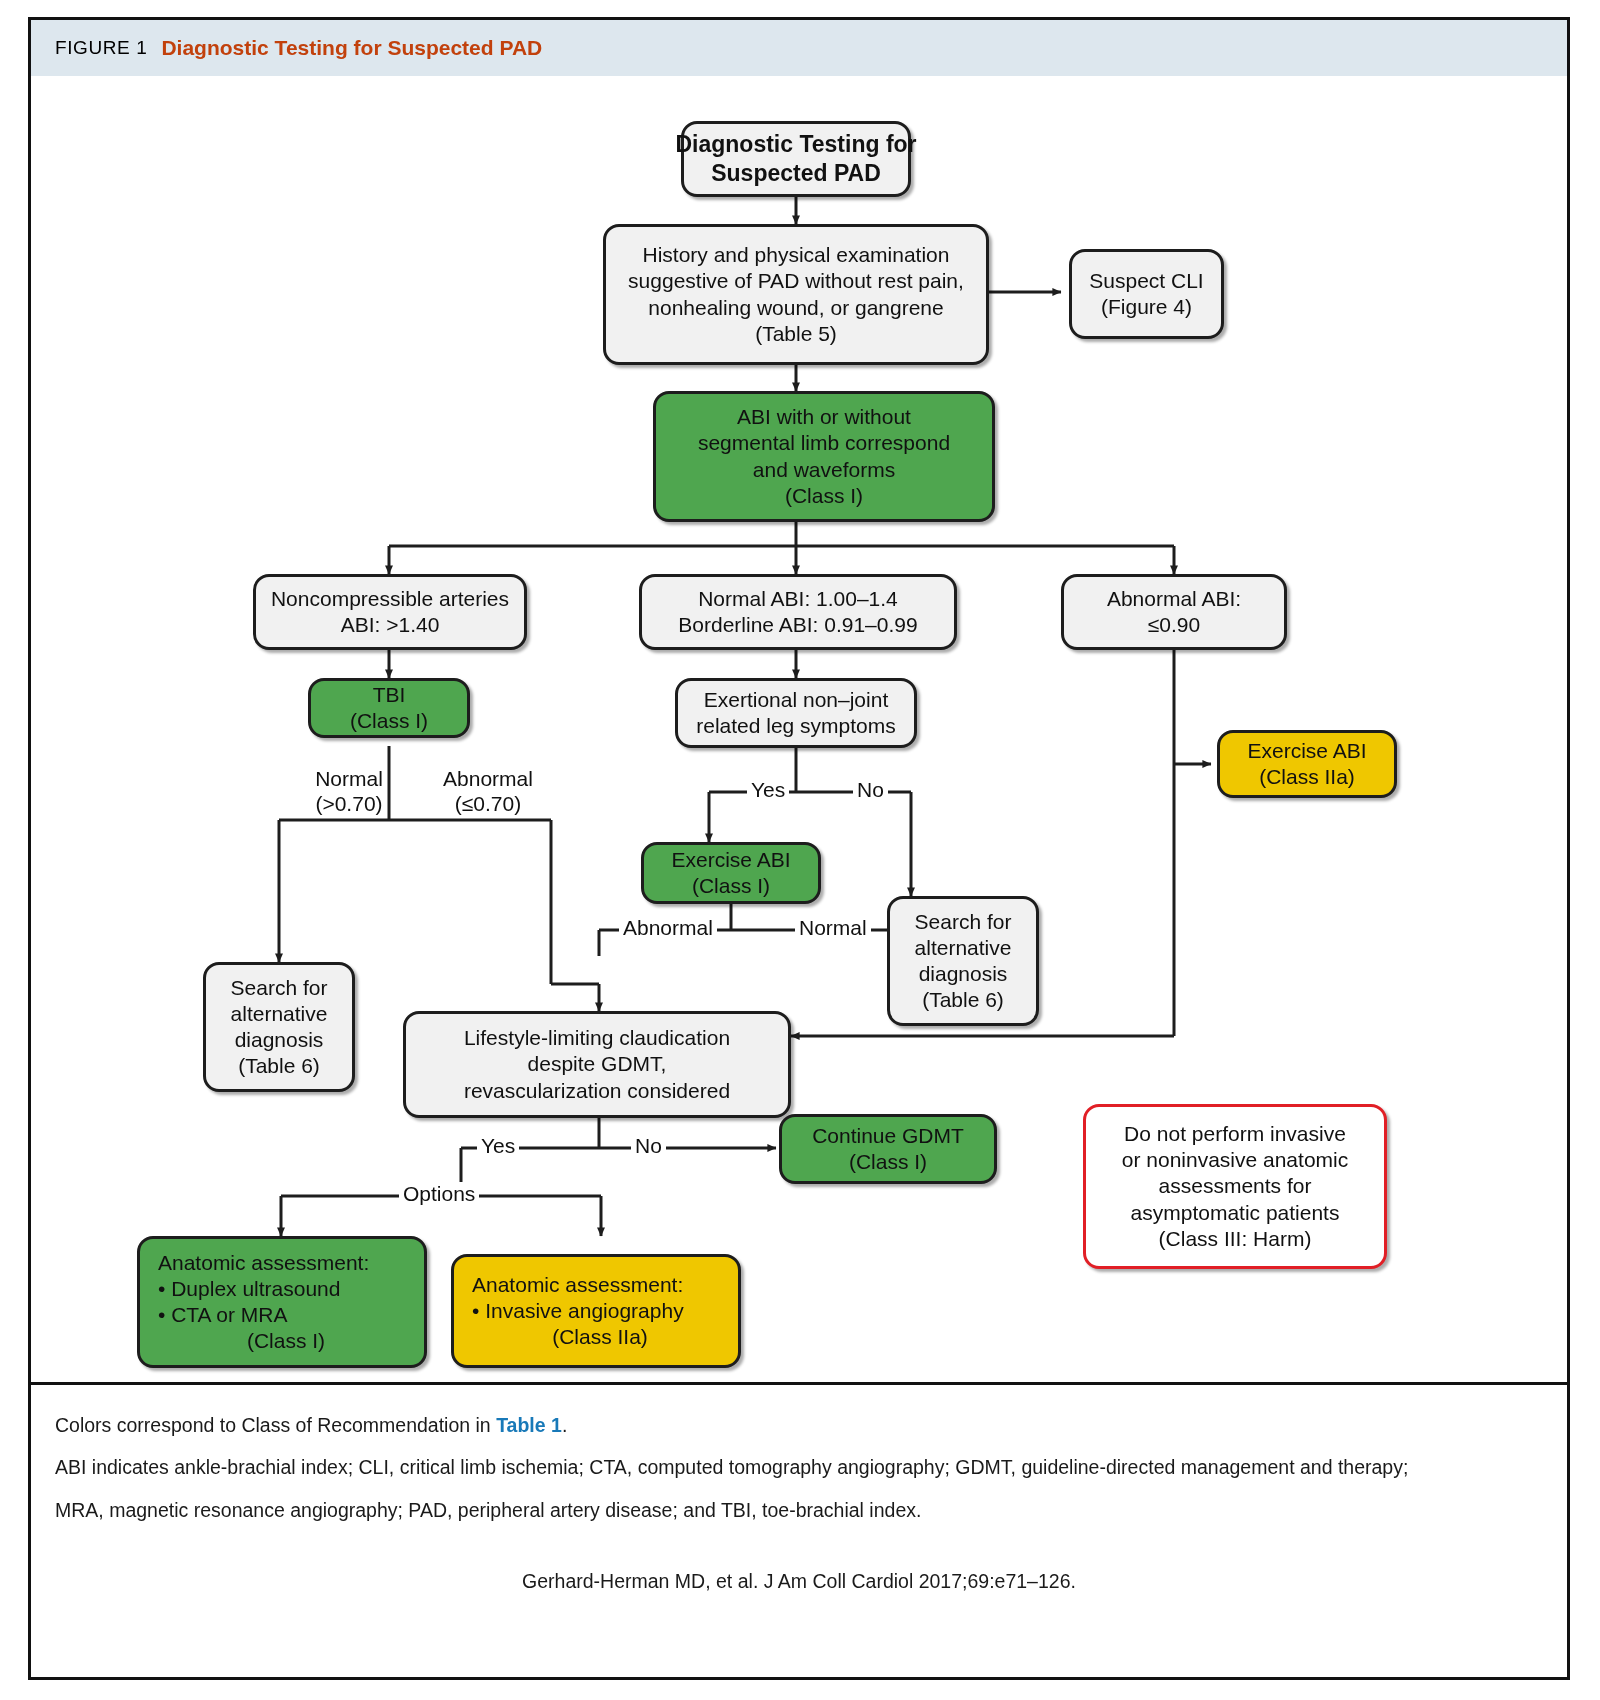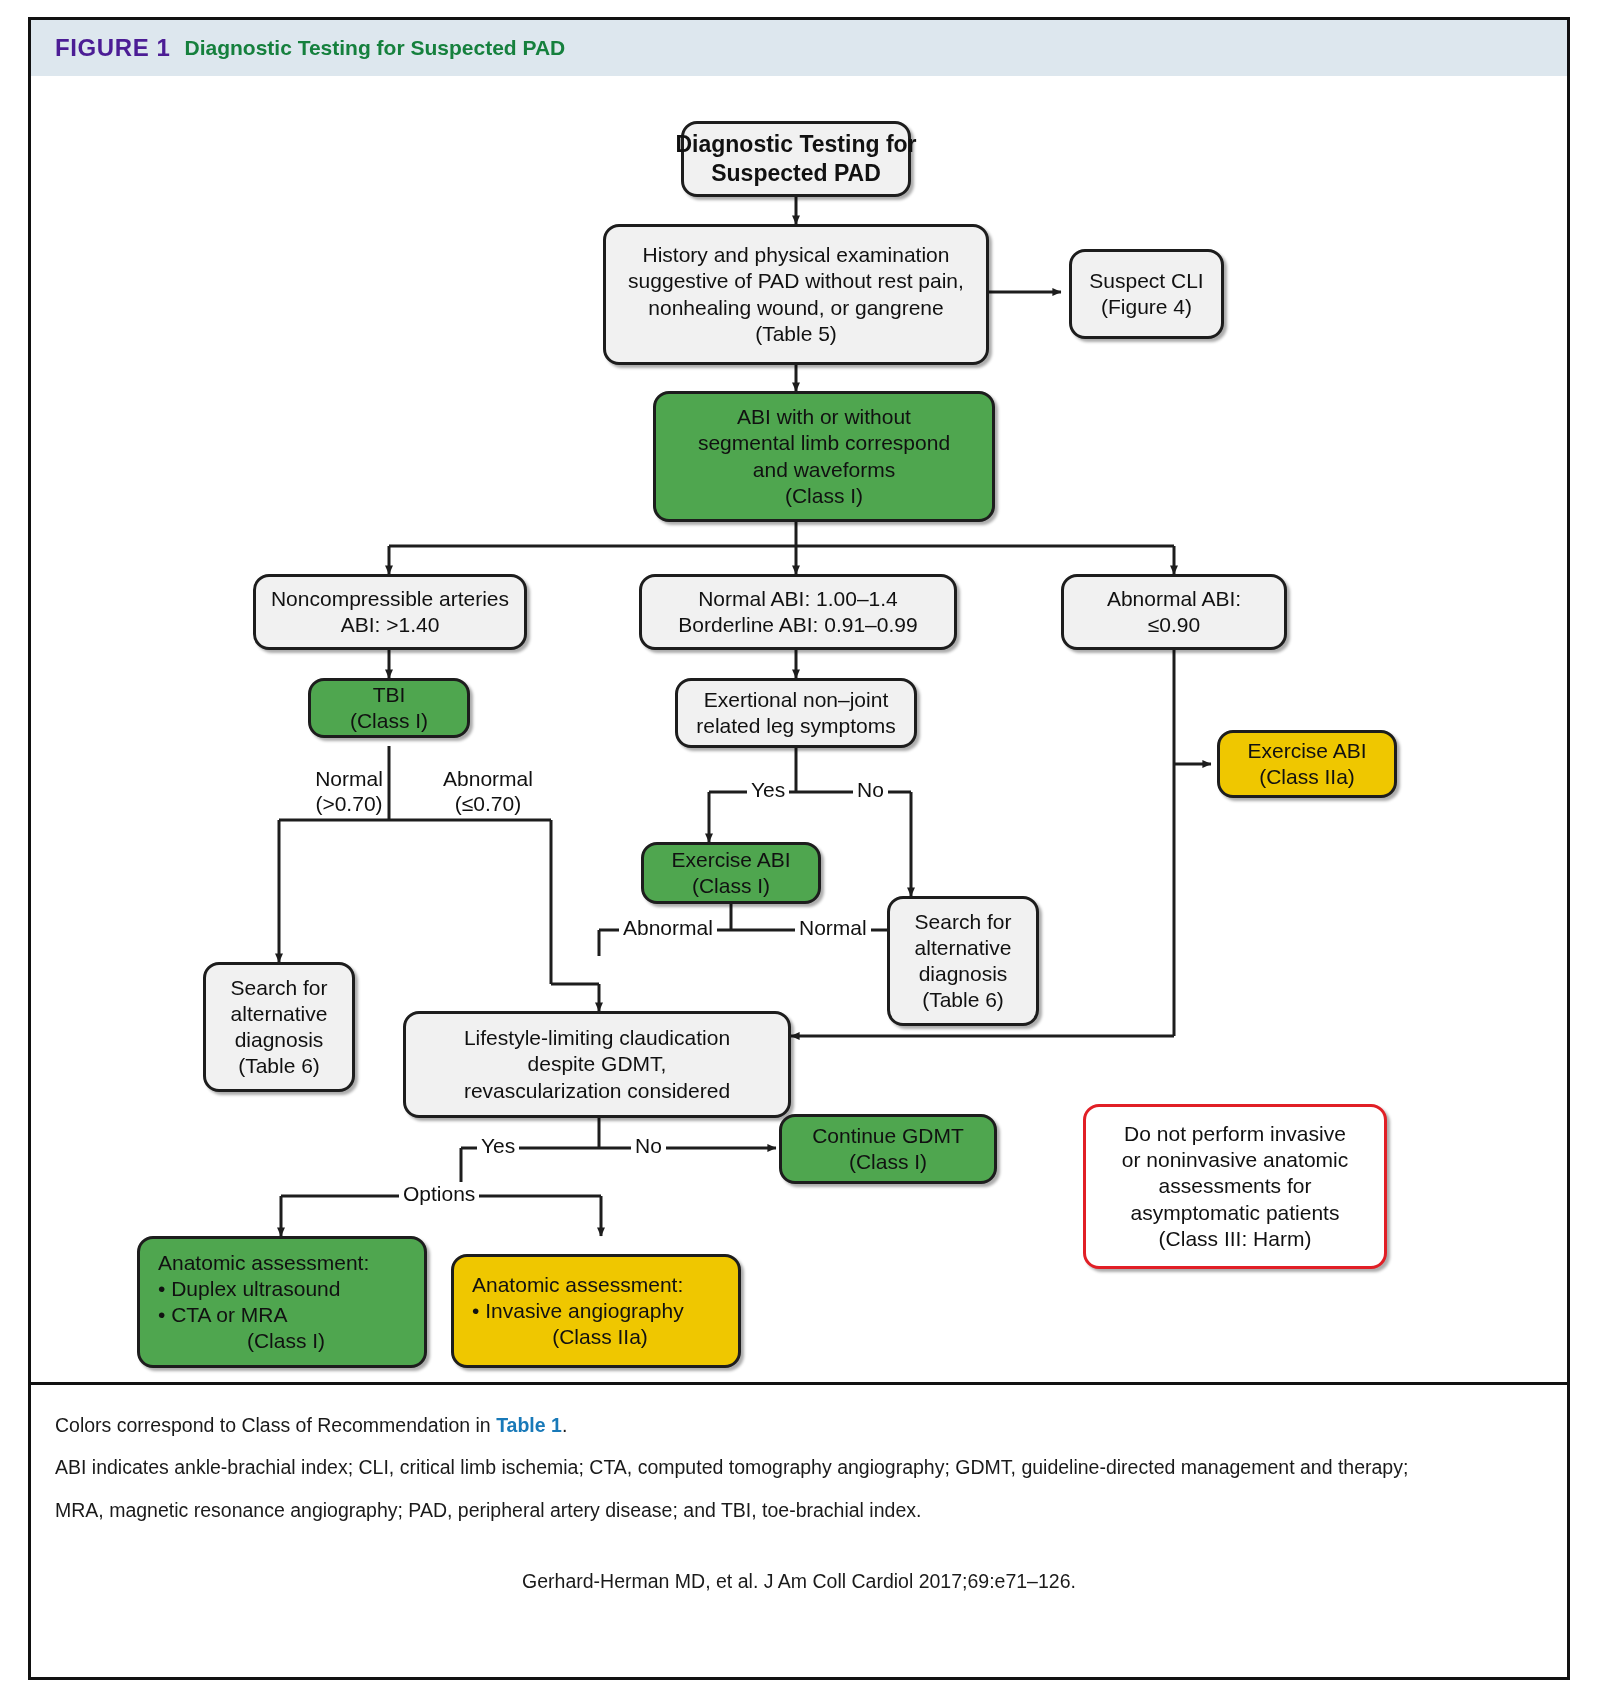--- a/index.html
+++ b/index.html
@@ -32,28 +32,28 @@
     width: 100%;
     height: 56px;
     background: #dde7ee;
     box-sizing: border-box;
     display: flex;
     align-items: center;
     padding-left: 24px;
     gap: 14px;
   }
   .figure-tag {
-    color: #4c1d95;
-    font-weight: bold;
-    font-size: 24px;
+    color: #000000;
+    font-weight: normal;
+    font-size: 19px;
     letter-spacing: 0.6px;
     font-family: "Liberation Sans", sans-serif;
   }
   .figure-title {
-    color: #15803d;
+    color: #c2410c;
     font-weight: bold;
     font-size: 21px;
     font-family: "Liberation Sans", sans-serif;
   }
 
   
   .canvas {
     position: absolute;
     left: 0;
     top: 56px;

